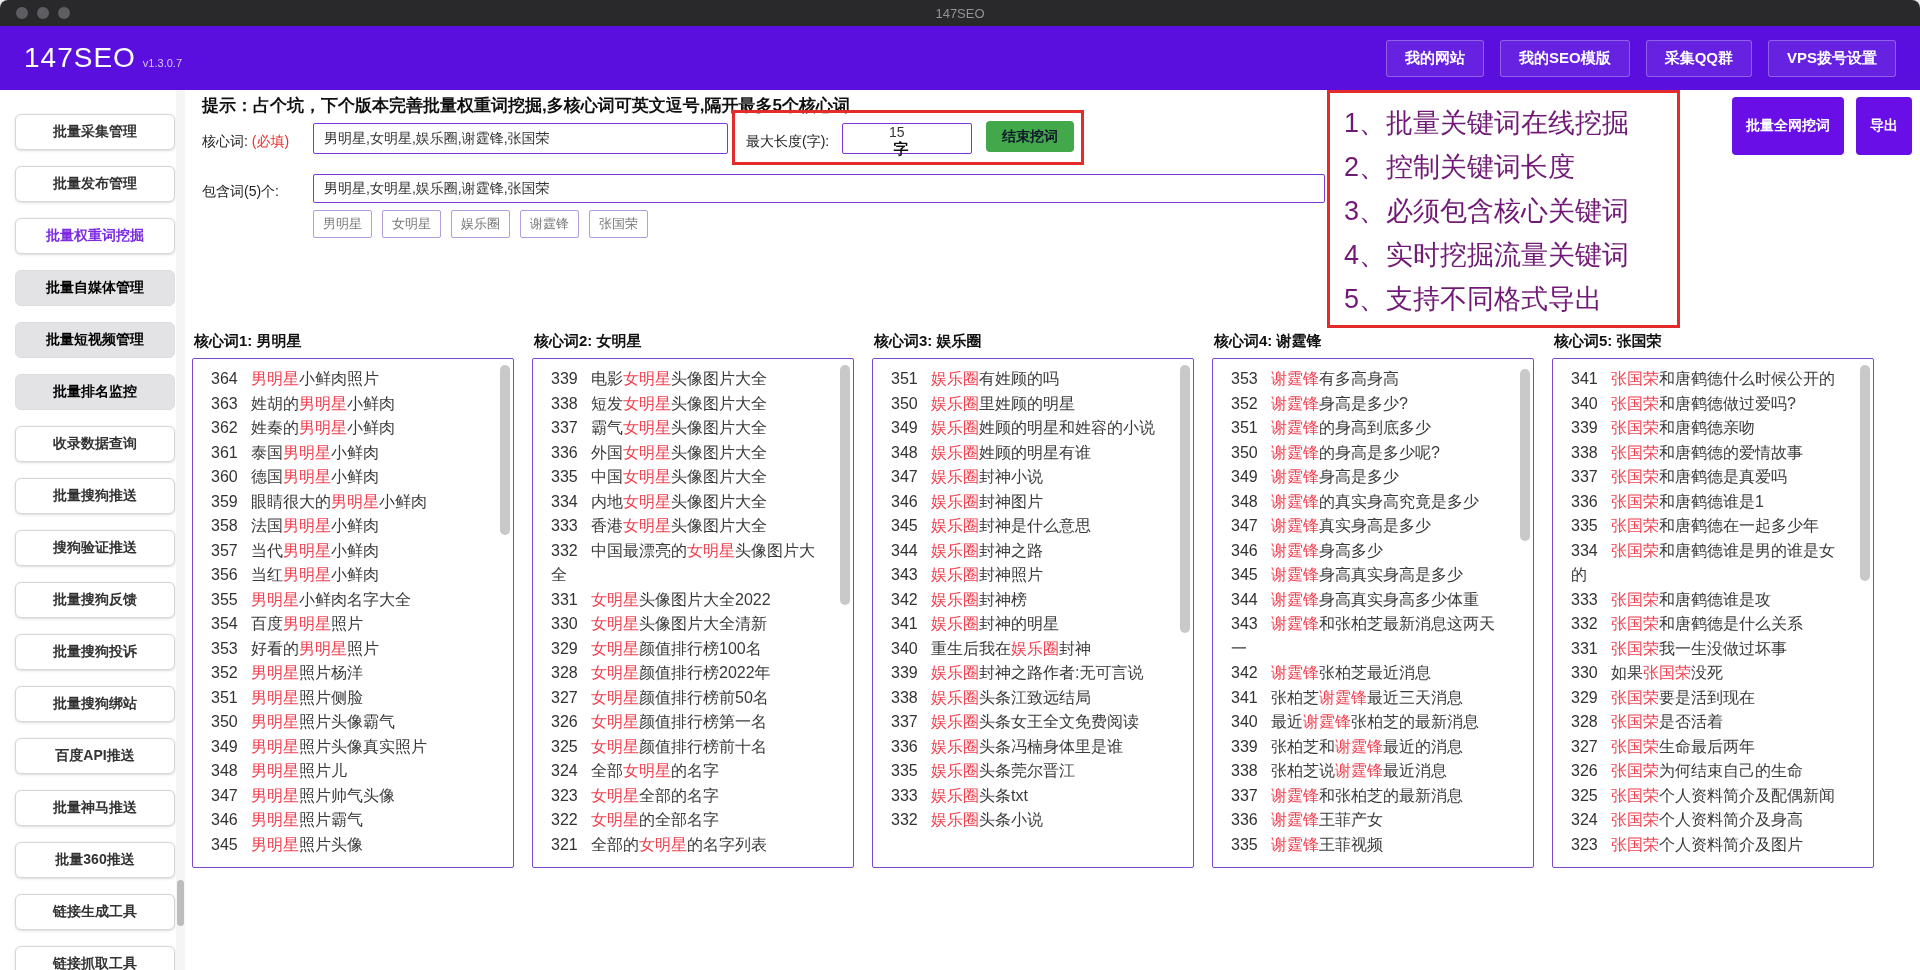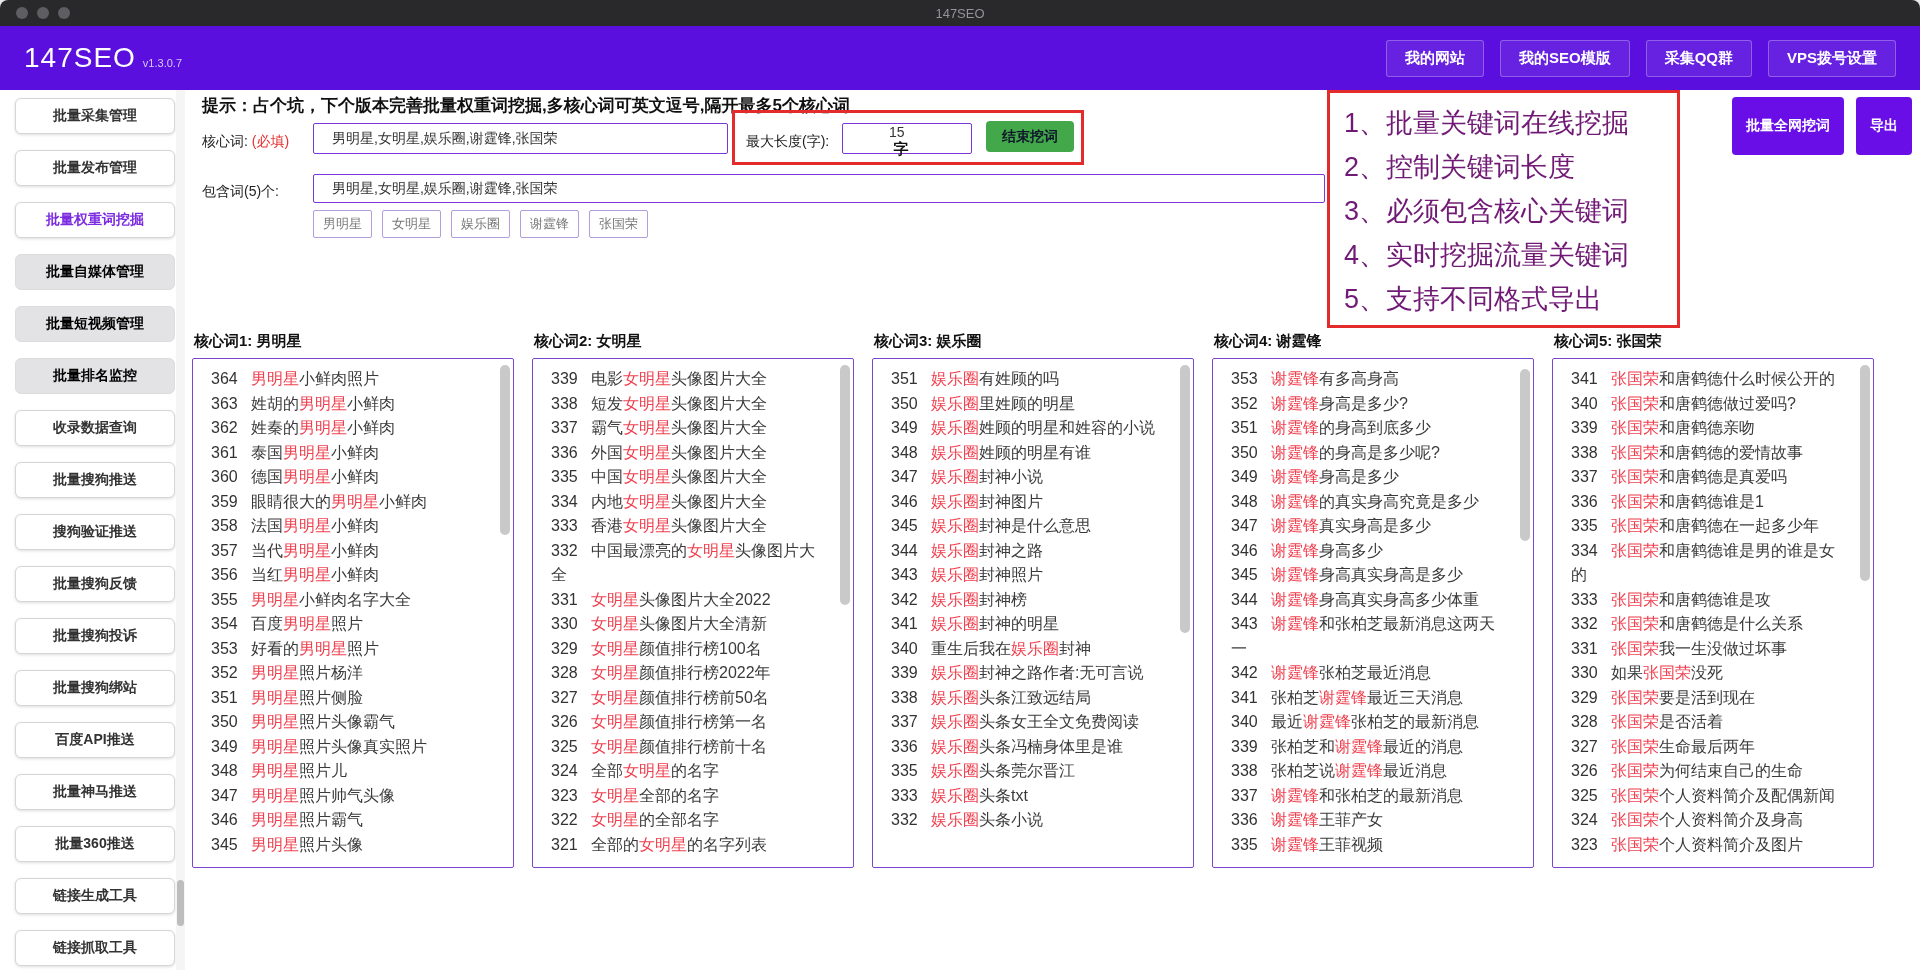--- a/index.html
+++ b/index.html
@@ -17,36 +17,36 @@
   .appheader { height:64px; background:#5a0fdf; display:flex; align-items:center; padding:0 24px; }
   .brand { color:#fff; font-size:28px; font-weight:400; letter-spacing:1px; display:flex; align-items:baseline; }
   .ver { font-size:11px; color:#d9c8fb; margin-left:7px; letter-spacing:0; }
   .nav { margin-left:auto; display:flex; gap:16px; }
   .navbtn { background:rgba(255,255,255,0.08); border:1px solid rgba(255,255,255,0.28); color:#fff; font-size:15px; font-weight:700; padding:8px 18px; border-radius:3px; font-family:inherit; }
 
   
   .appbody { position:relative; height:880px; background:#fff; }
 
   
-  .sidebar { position:absolute; left:0; top:0; width:190px; height:880px; background:#fff; padding-top:8px; }
+  .sidebar { position:absolute; left:0; top:0; width:190px; height:880px; background:#fff; padding-top:24px; }
   .sbtn { display:block; width:160px; height:36px; margin:0 auto 16px auto; background:#fff; border:1px solid #d6d6d6; border-radius:6px; box-shadow:0 1px 3px rgba(0,0,0,0.14); font-size:14px; font-weight:700; color:#333; font-family:inherit; }
   .sbtn.active { color:#7c2be0; }
   .sbtn.disabled { background:#e3e3e5; color:#000000; border-color:#dddde0; box-shadow:none; }
   .side-scroll { position:absolute; left:176px; top:0; width:9px; height:880px; background:#f5f5f5; }
   .side-thumb { position:absolute; left:1px; top:790px; width:7px; height:46px; background:#bdbdbd; border-radius:4px; }
 
   
   .content { position:absolute; left:190px; top:0; right:0; height:880px; background:#fff; }
   .hint { position:absolute; left:12px; top:4px; font-size:17px; font-weight:700; color:#101010; }
   .top-actions { position:absolute; top:7px; right:8px; display:flex; gap:12px; }
   .pbtn { background:#6a0ee8; color:#fff; border:none; border-radius:4px; font-size:14px; font-weight:700; padding:20px 14px; font-family:inherit; }
 
   .flabel { position:absolute; font-size:14px; color:#222; }
   .req { color:#e63030; }
-  .tinput { position:absolute; border:1px solid #7b37d8; border-radius:2px; font-size:14px; color:#333; padding:0 18px; font-family:inherit; background:#fff; }
+  .tinput { position:absolute; border:1px solid #7b37d8; border-radius:2px; font-size:14px; color:#333; padding:0 10px; font-family:inherit; background:#fff; }
   .core-input  { left:123px; top:33px; width:415px; height:31px; }
   .include-input { left:123px; top:84px; width:1012px; height:29px; }
 
   .redbox-maxlen { position:absolute; left:542px; top:20px; width:352px; height:55px; border:3px solid #e32b2b; z-index:4; }
   .lbl-maxlen { left:556px; top:43px; }
   .maxlen-wrap { position:absolute; left:652px; top:33px; width:130px; height:31px; border:1px solid #7b37d8; border-radius:2px; display:flex; align-items:center; background:#fff;flex-direction:column; }
   .maxlen-wrap input { flex:1; width:60px; border:none; outline:none; font-size:14px; color:#333; padding-left:12px; font-family:inherit; }
   .maxlen-unit { font-weight:700; font-size:15px; color:#111; padding-right:12px; }
   .green-btn { position:absolute; left:796px; top:31px; width:88px; height:31px; background:#42a84a; color:#0f172a; border:none; border-radius:4px; font-size:14px; font-weight:700; font-family:inherit; }
 

